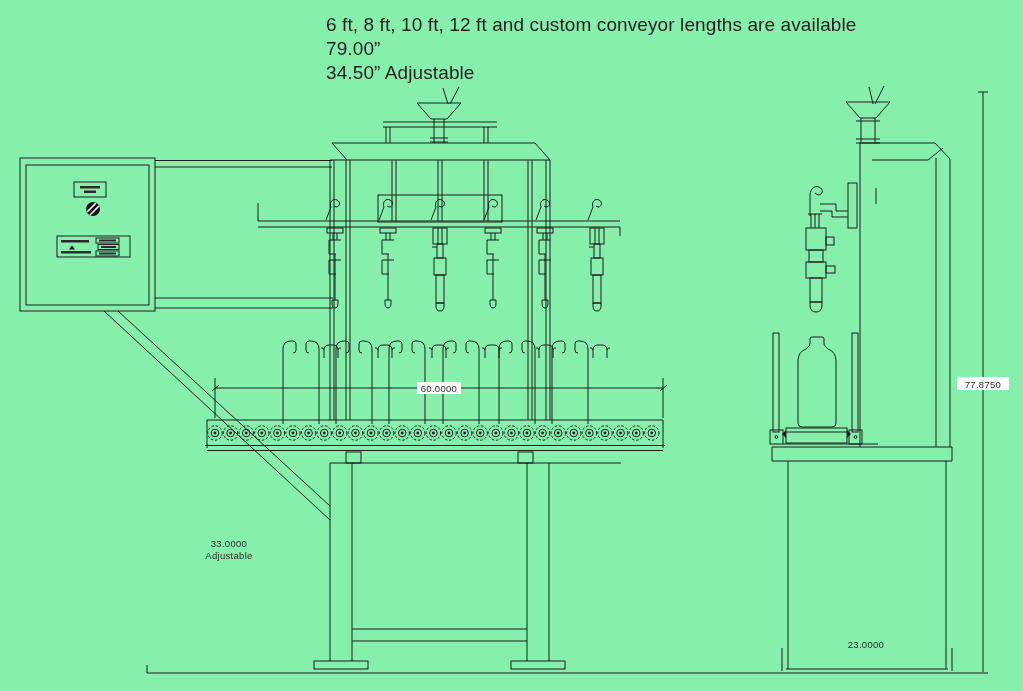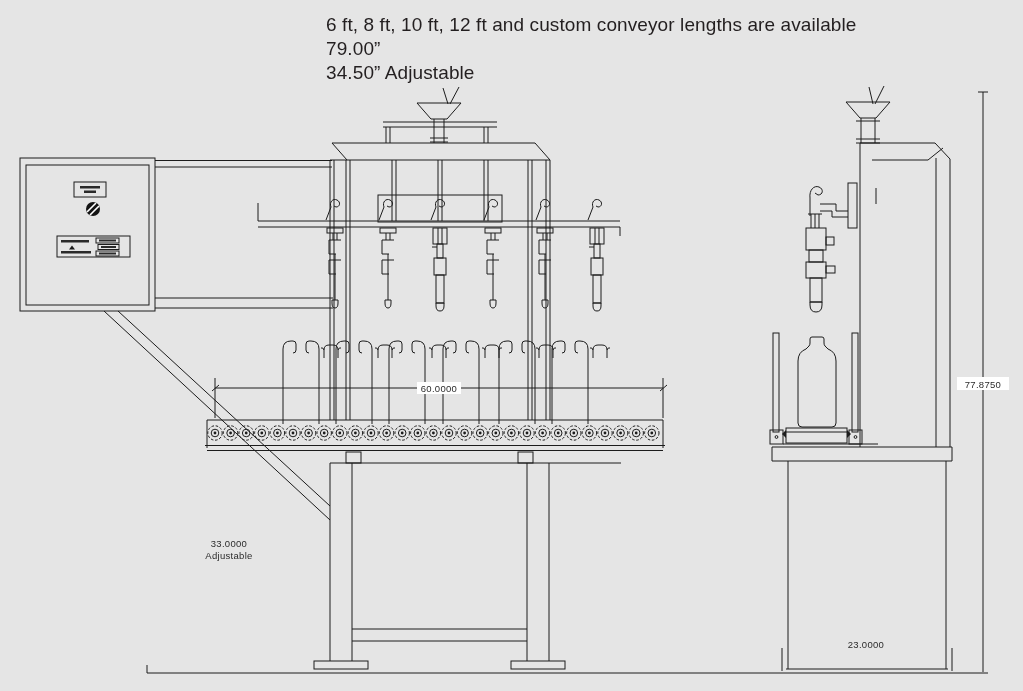--- a/index.html
+++ b/index.html
@@ -1,18 +1,18 @@
 <!DOCTYPE html>
 <html style="--line-color: #1c1c1c; --text-color: #231f20;"><head>
 <meta charset="utf-8">
 <style>
   html,body{margin:0;padding:0;background:#fff;}
   body{width:1023px;height:691px;overflow:hidden;position:relative;
        font-family:"Liberation Sans",sans-serif;}
-  #stage{position:absolute;left:0;top:0;width:1023px;height:691px;background:#e5e5e5;}
+  #stage{position:absolute;left:0;top:0;width:1023px;height:691px;background:#86efac;}
   .ln{fill:none;stroke:var(--line-color,#1c1c1c);stroke-width:1;stroke-linecap:butt;}
   .bar{fill:#2a2a2a;stroke:none;}
   .fillshape{fill:#1c1c1c;stroke:none;}
   .note{font-family:"Liberation Sans",sans-serif;font-size:19px;
         fill:var(--text-color,#231f20);letter-spacing:0.1px;}
   .dim{font-family:"Liberation Sans",sans-serif;font-size:9.5px;
        fill:#2b2b2b;letter-spacing:0.3px;}
 </style>
 </head>
 <body>

